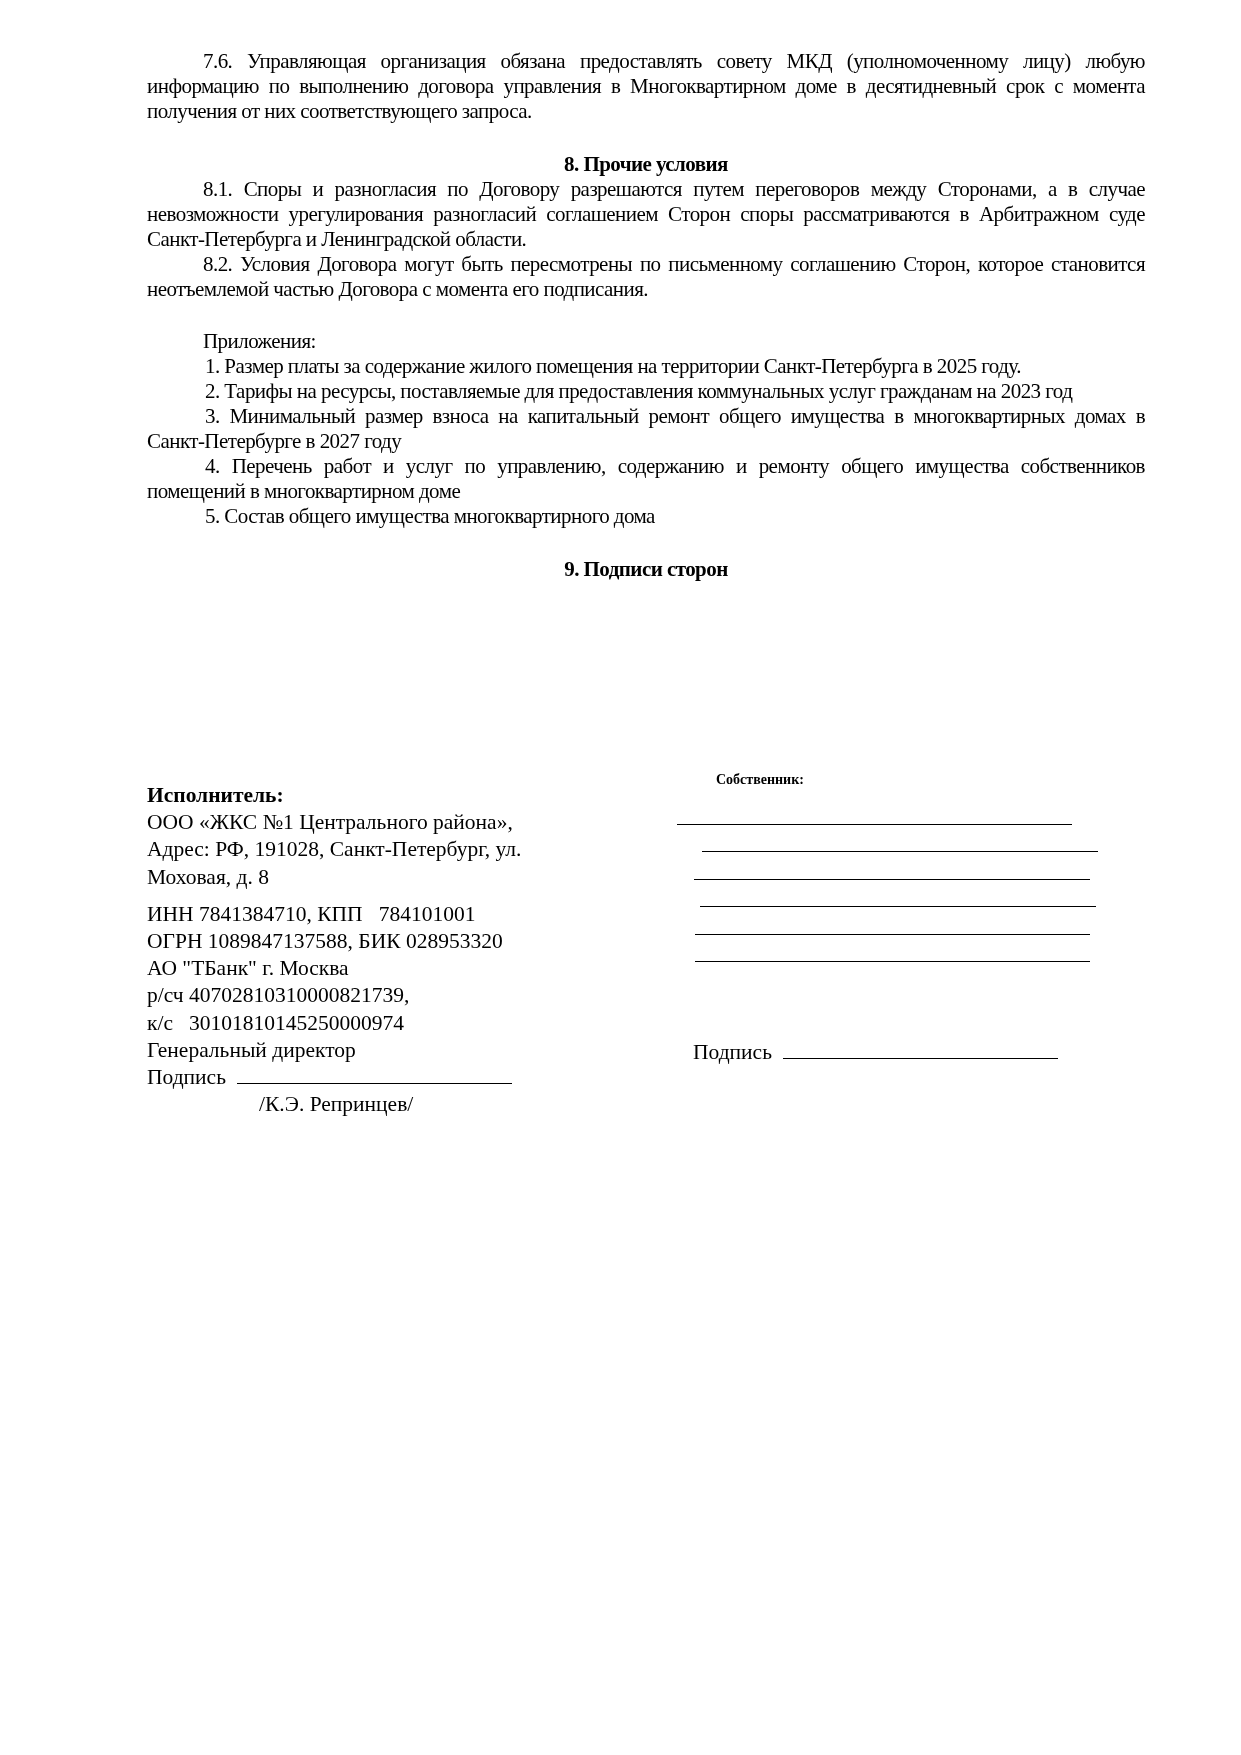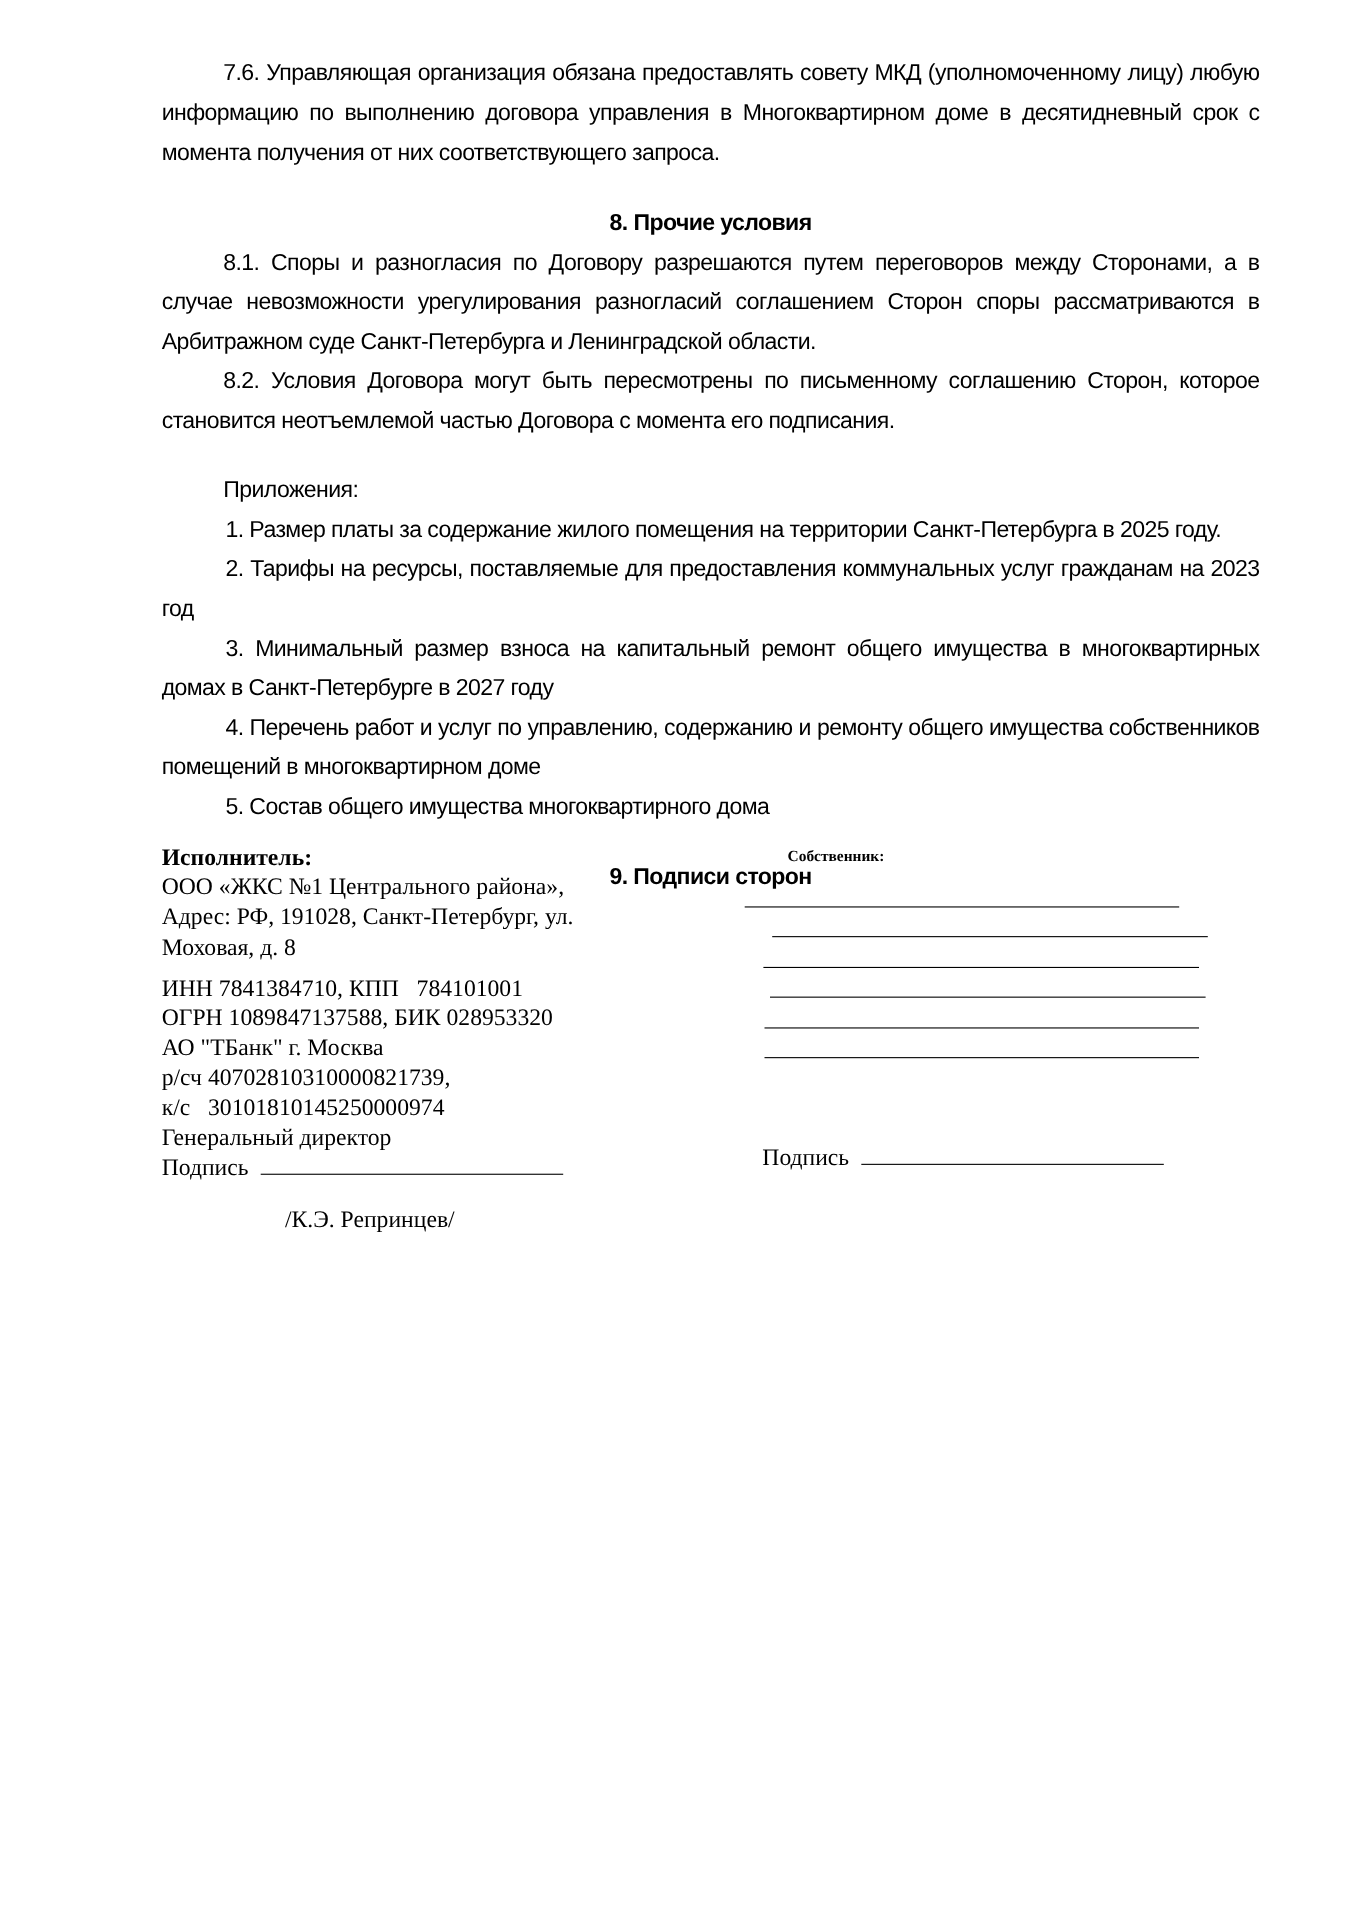--- a/index.html
+++ b/index.html
@@ -1,31 +1,31 @@
 <!DOCTYPE html>
 <html><head>
 <meta charset="utf-8">
 <style>
   html, body { margin: 0; padding: 0; background: #ffffff; }
   body { width: 1241px; height: 1755px; position: relative; overflow: hidden; color: #000; }
   .page { position: absolute; left: 0; top: 0; width: 1241px; height: 1755px; background: #fff; }
   .body-text {
     position: absolute; left: 147px; width: 998px;
-    font-family: Liberation Sans, sans-serif;
-    font-size: 21px; line-height: 36px;
+    font-family: Liberation Serif, serif;
+    font-size: 21px; line-height: 25px;
     letter-spacing: -0.55px; word-spacing: 0px;
     transform-origin: left top;
   }
   .p { margin: 0; text-align: justify; text-align-last: left; }
   .indent { text-indent: 56px; }
   .h { margin: 0; text-align: center; font-weight: bold; }
   .spacer { height: 27.5px; }
   .sig { position: absolute; font-family: "Liberation Serif", serif; font-size: 21.5px; line-height: 27.2px; }
   .sig-left { left: 147px; top: 766px; width: 460px; }
-  .sig-title { font-weight: bold; }
+  .sig-title { font-weight: bold; margin-top: 16px; }
   .sig-line { display: block; white-space: nowrap; }
   .uline { display: inline-block; border-bottom: 1.5px solid #000; height: 18px; vertical-align: baseline; }
   .owner-head { position: absolute; left: 716px; top: 766px; font-family: "Liberation Serif", serif; font-size: 14px; font-weight: bold; line-height: 27.2px; }
   .blank { position: absolute; height: 0; border-top: 1.5px solid #000; }
   .sign-right { position: absolute; left: 693px; top: 1039px; font-family: "Liberation Serif", serif; font-size: 21.5px; line-height: 27.2px; white-space: nowrap; }
 </style>
 </head>
 <body>
 
 <div class="page">
@@ -55,21 +55,21 @@
     <span class="sig-line" style="white-space:pre;margin-top:10px;">ИНН 7841384710, КПП   784101001</span>
     <span class="sig-line">ОГРН 1089847137588, БИК 028953320</span>
     <span class="sig-line">АО "ТБанк" г. Москва</span>
     <span class="sig-line">р/сч 40702810310000821739,</span>
     <span class="sig-line" style="white-space:pre;">к/с   30101810145250000974</span>
     <span class="sig-line">Генеральный директор</span>
     <span class="sig-line">
       <span>Подпись</span>
       <span class="uline" style="width:275px; margin-left:6px;"></span>
     </span>
-    <span class="sig-line" style="padding-left:112px;margin-top:20px;">/К.Э. Репринцев/</span>
+    <span class="sig-line" style="padding-left:112px;">/К.Э. Репринцев/</span>
   </div>
 
   <div class="owner-head">Собственник:</div>
   <div class="blank" style="left:677px; top:824px; width:395px;"></div>
   <div class="blank" style="left:702px; top:851px; width:396px;"></div>
   <div class="blank" style="left:694px; top:879px; width:396px;"></div>
   <div class="blank" style="left:700px; top:906px; width:396px;"></div>
   <div class="blank" style="left:695px; top:934px; width:395px;"></div>
   <div class="blank" style="left:695px; top:961px; width:395px;"></div>
   <div class="sign-right">

